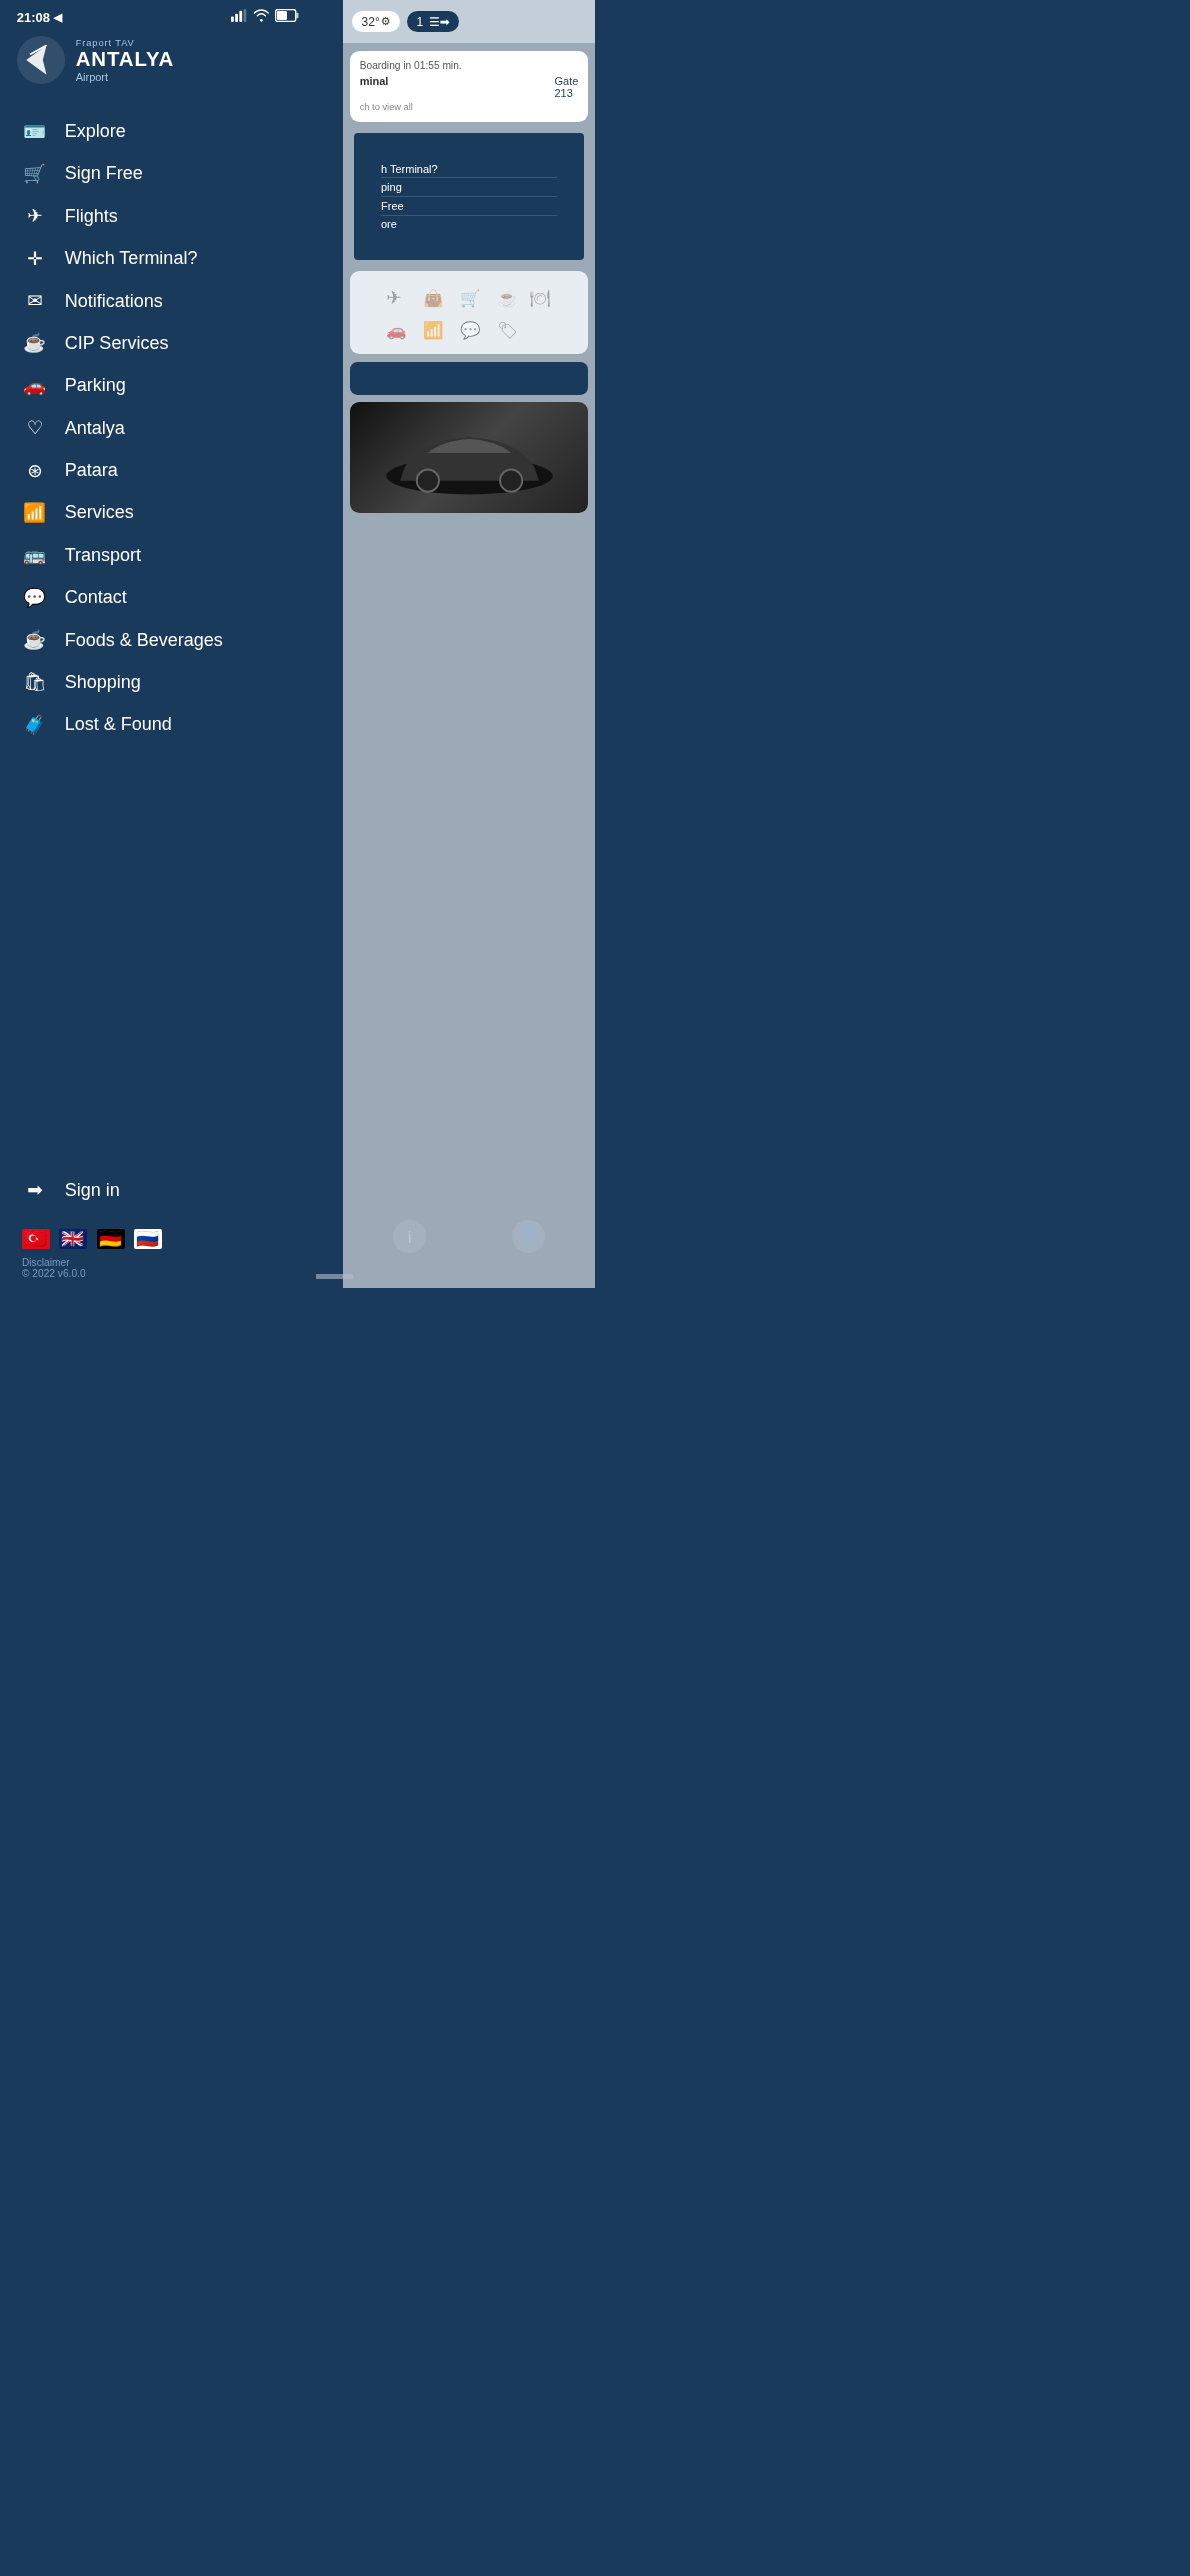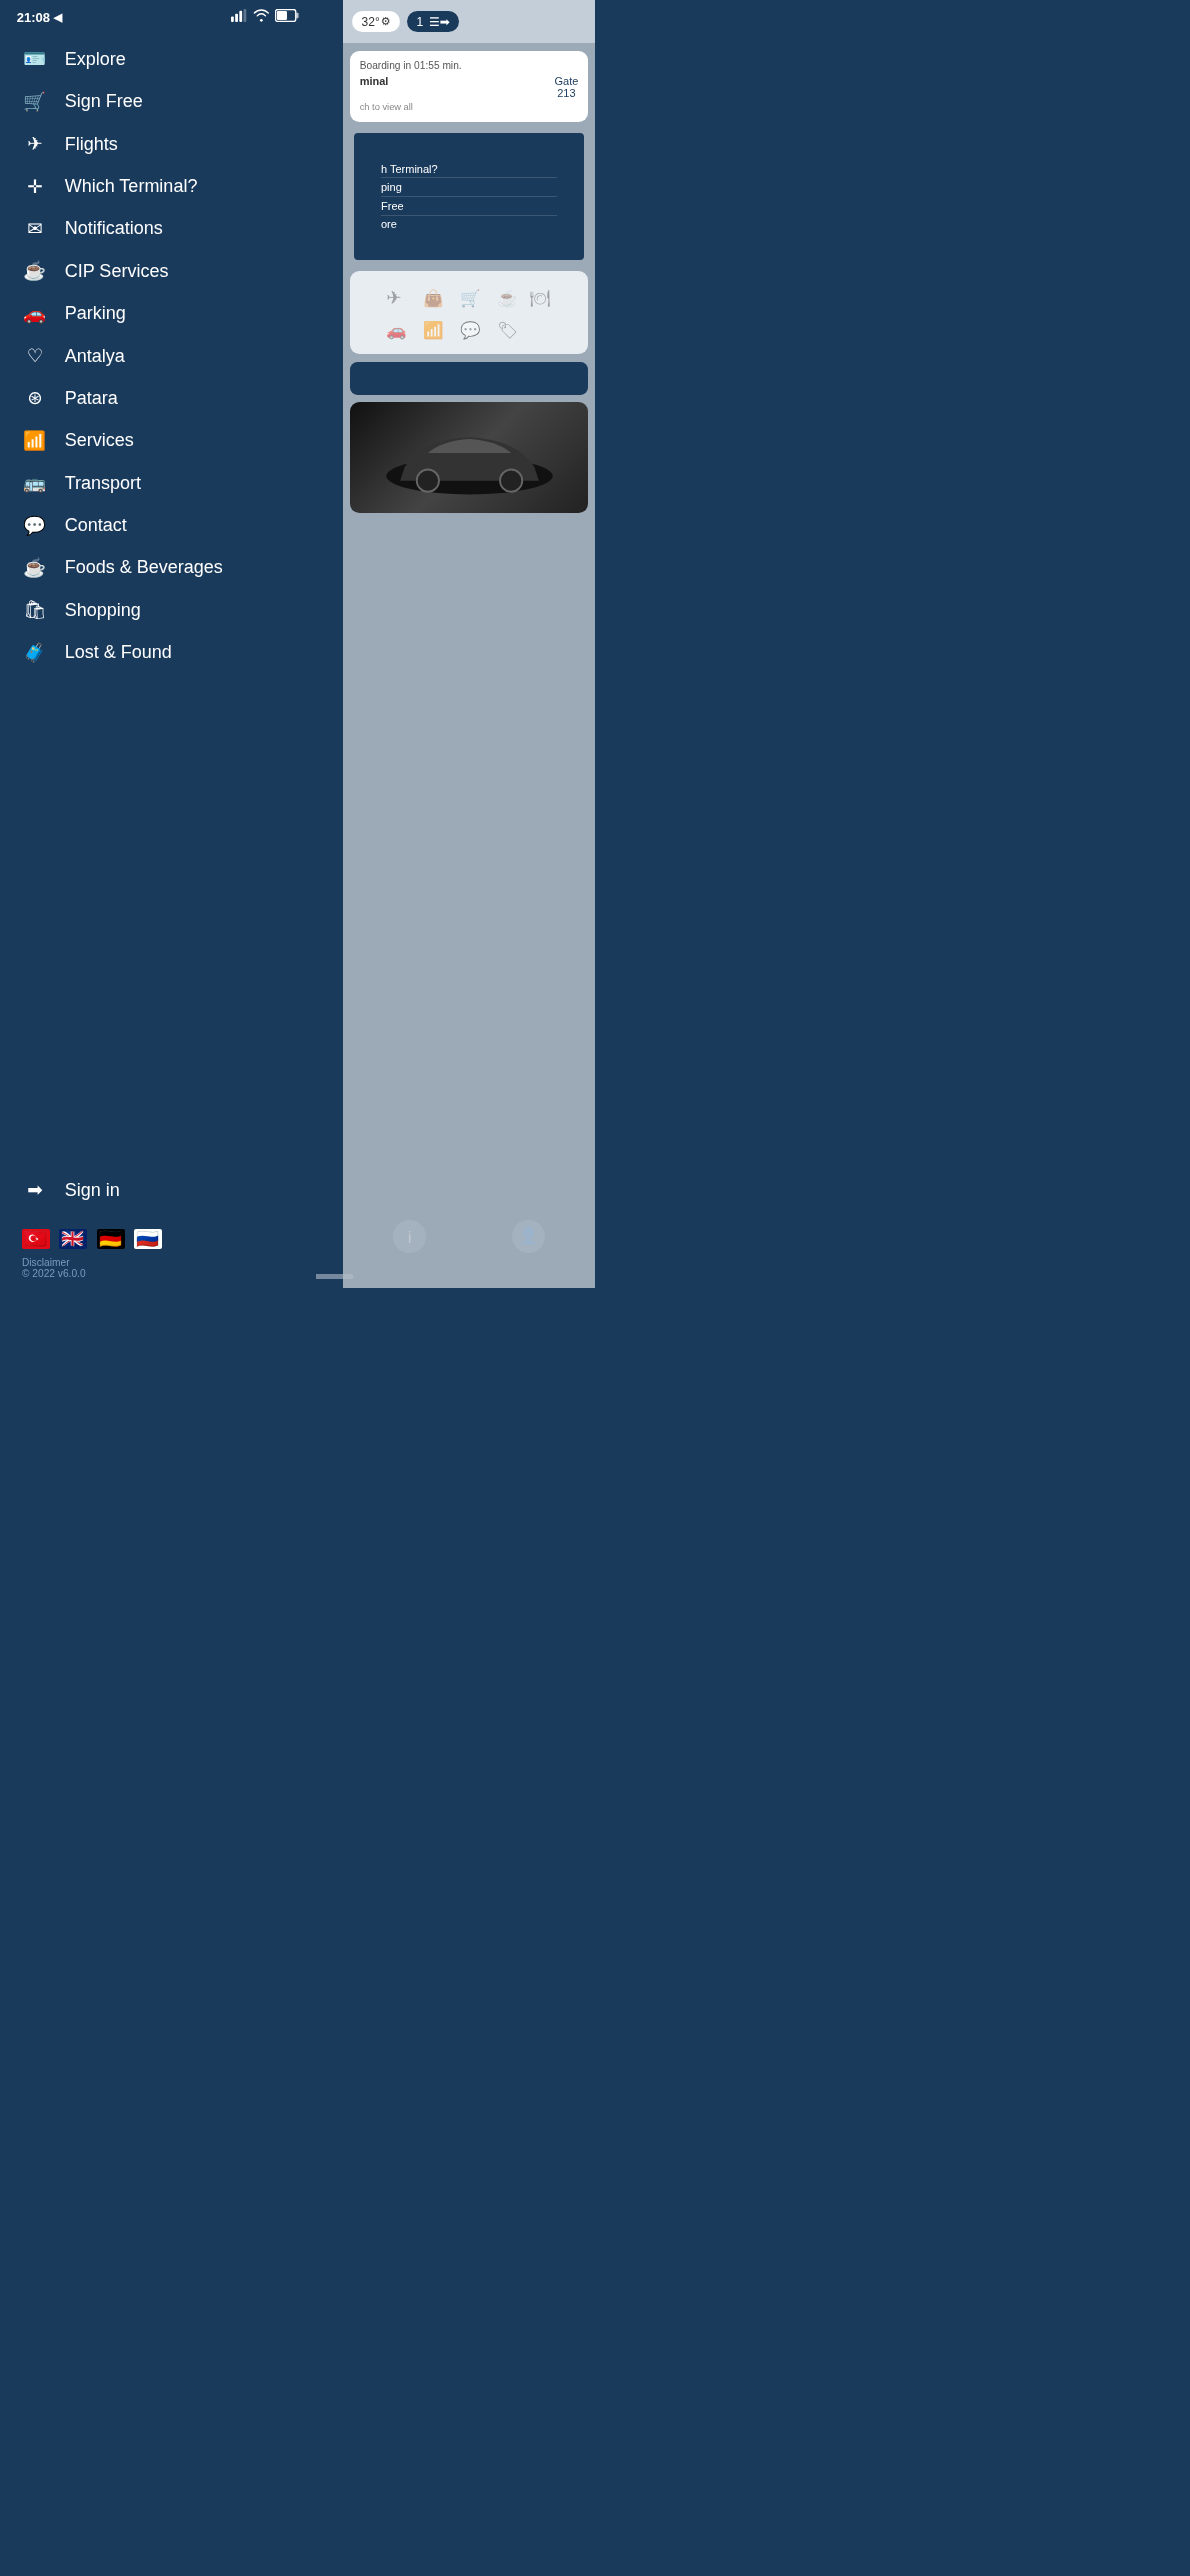--- a/index.html
+++ b/index.html
@@ -175,21 +175,20 @@
       padding: 9.3px;
     }
     .flight-board-text {
       font-size: 10.2px;
       color: #555;
     }
     .flight-details {
       display: flex;
       justify-content: space-between;
       margin-top: 3.7px;
-      text-align: center;
     }
     .flight-terminal { font-size: 11px; font-weight: 600; color: #333; }
     .flight-gate { font-size: 11px; font-weight: 400; color: #1a3a5c; }
     .view-all-text { font-size: 9.3px; color: #888; margin-top: 3.7px; }
 
     .blue-card {
       background: #1a3a5c;
       margin: 11px;
       border-radius: 4px;
       padding: 27px;
@@ -315,20 +314,33 @@
       <span>
         <svg width="24" height="13" viewBox="0 0 26 14" fill="none">
           <rect x="0.5" y="0.5" width="22" height="13" rx="2.5" stroke="white" stroke-width="1.5"></rect>
           <rect x="23" y="4" width="2.5" height="6" rx="1" fill="white" opacity="0.7"></rect>
           <rect x="2" y="2" width="11" height="10" rx="1.5" fill="white"></rect>
         </svg>
       </span>
     </div>
   </div>
 
+  <div class="logo-area">
+    <svg class="logo-icon" viewBox="0 0 52 52" fill="none">
+      <circle cx="26" cy="26" r="26" fill="rgba(255,255,255,0.1)"></circle>
+
+      <path d="M10 26 L32 10 L28 26 L32 42 Z" fill="white" opacity="0.9"></path>
+      <path d="M14 20 L32 10" stroke="white" stroke-width="2"></path>
+    </svg>
+    <div class="logo-text">
+      <span class="brand-top">Fraport TAV</span>
+      <span class="brand-main">ANTALYA</span>
+      <span class="brand-sub">Airport</span>
+    </div>
+  </div>
 
   <div class="nav-menu">
 
   <div class="nav-item">
       <span class="nav-icon">🪪</span>
       <span class="nav-label">Explore</span>
     </div>
       <div class="nav-item">
       <span class="nav-icon">🛒</span>
       <span class="nav-label">Sign Free</span>

